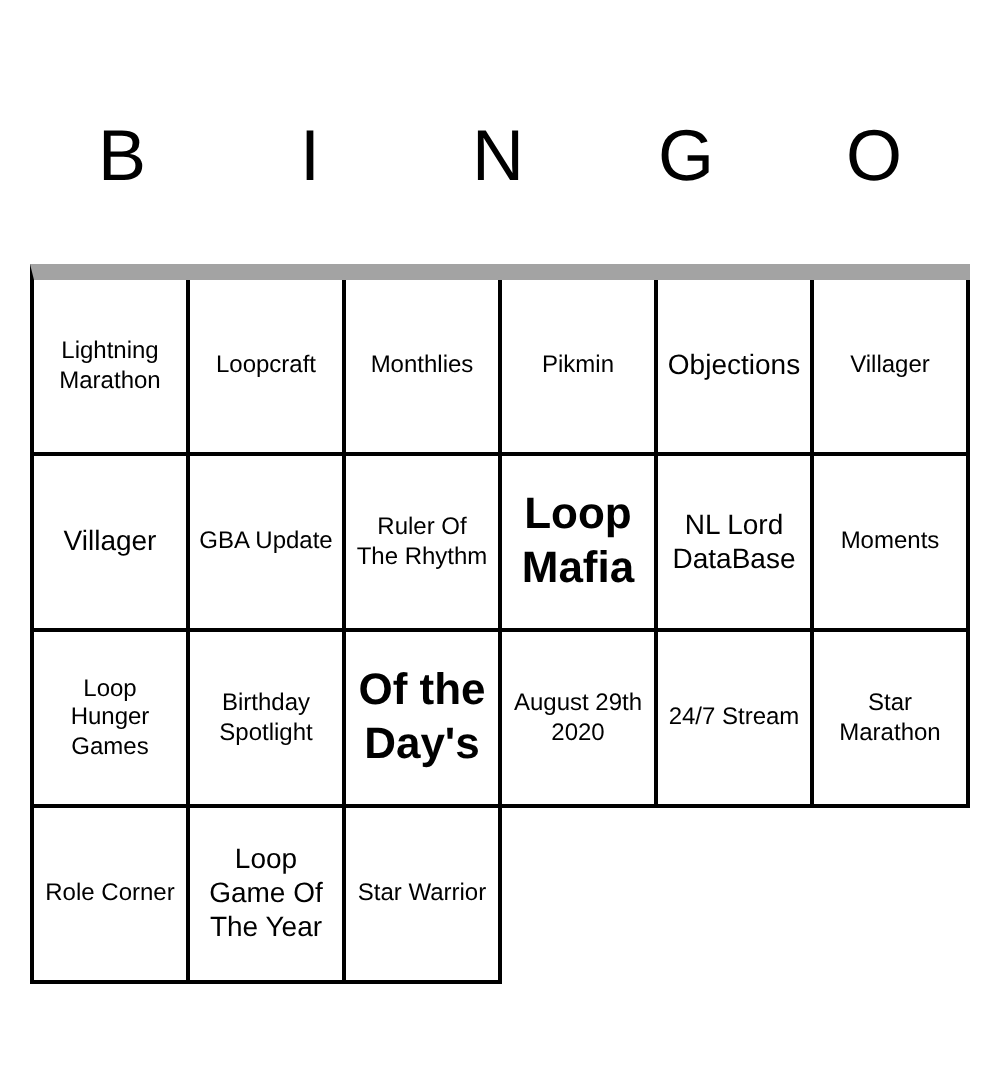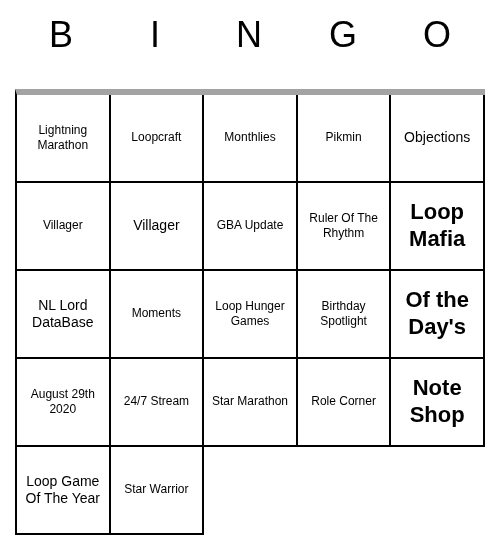--- a/index.html
+++ b/index.html
@@ -26,22 +26,22 @@
       text-align: center;
     }
     .bingo-header-cell {
       font-size: 36px;
       font-weight: normal;
       padding: 4px 0;
       letter-spacing: 2px;
     }
     .bingo-grid {
       display: grid;
-      grid-template-columns: repeat(5, 1fr);
-      border-top: 6px solid #a3a3a3;
+      grid-template-columns: repeat(6, 1fr);
+      border-top: 8px solid #a3a3a3;
       border-left: 2px solid #000;
       margin-top: 29px;
     }
     .bingo-cell {
       border-right: 2px solid #000;
       border-bottom: 2px solid #000;
       display: flex;
       align-items: center;
       justify-content: center;
       text-align: center;
@@ -128,22 +128,19 @@
       <div class="bingo-cell">
         <span class="cell-text size-sm">24/7 Stream</span>
       </div>
       <div class="bingo-cell">
         <span class="cell-text size-sm">Star Marathon</span>
       </div>
       <div class="bingo-cell">
         <span class="cell-text size-sm">Role Corner</span>
       </div>
       <div class="bingo-cell">
-        <span class="cell-text size-lg">Note Shop</span>
-      </div>
-      <div class="bingo-cell">
         <span class="cell-text size-xs">Loop Game Of The Year</span>
       </div>
       <div class="bingo-cell">
         <span class="cell-text size-sm">Star Warrior</span>
       </div>
     </div>
 </div>
 
 </body></html>

